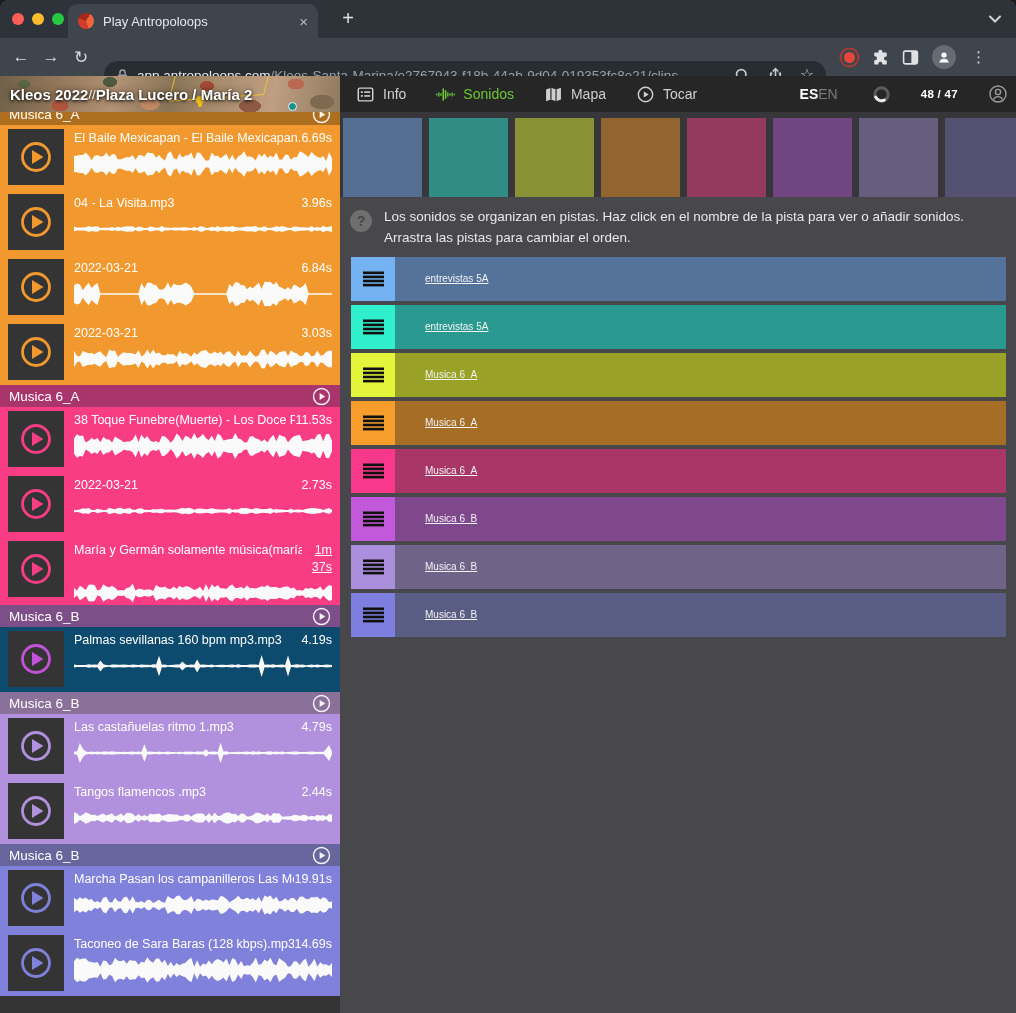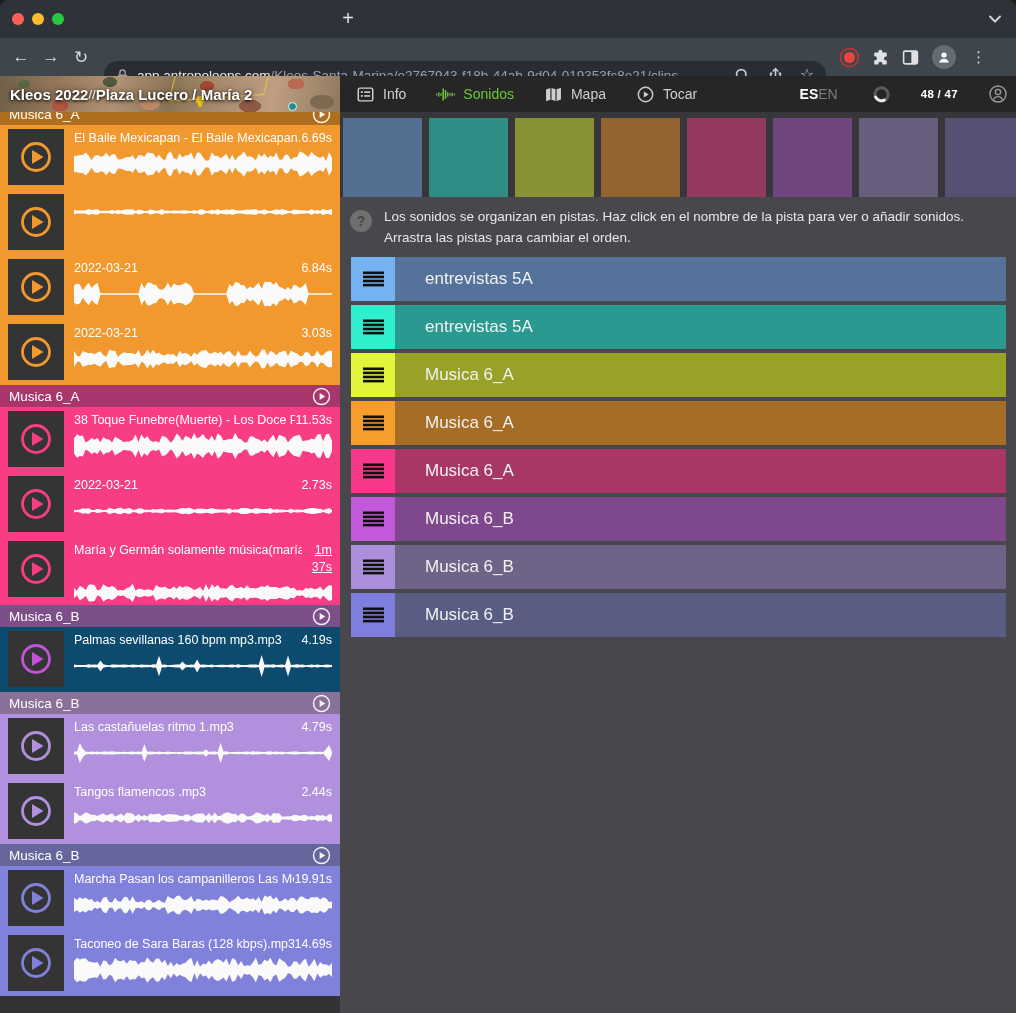--- a/index.html
+++ b/index.html
@@ -95,32 +95,37 @@
   .main { position:absolute; top:112px; left:340px; right:0; height:901px; background:#48484c; overflow:hidden; }
   .swatch-band { height:85px; background:#37373b; padding:6px 0 0 3px; display:flex; gap:7px; overflow:hidden; }
   .swatch { width:79px; height:79px; flex:none; }
   .help-row { display:flex; gap:12px; margin:10px 22px 8px 10px; align-items:flex-start; }
   .help-icon { width:22px; height:22px; border-radius:50%; background:#6f6f6f; color:#454545; font-weight:bold; font-size:14px; display:flex; align-items:center; justify-content:center; flex:none; margin-top:3px; }
   .help-text { font-size:13.5px; line-height:1.55; color:#e8e8e8; }
   .tracks { margin:8px 10px 0 11px; }
   .track-row { display:flex; height:44px; margin-bottom:4px; }
   .track-handle { width:44px; height:44px; flex:none; display:flex; align-items:center; justify-content:center; }
   .track-handle svg { width:21px; height:16px; }
-  .track-bar { flex:1; display:flex; align-items:center; padding-left:30px; color:#f2f2f2; font-size:17px; }
+  .track-bar { flex:1; display:flex; align-items:center; padding-left:30px; color:#f2f2f2; font-size:10px;text-decoration:underline; }
 </style>
 </head>
 <body>
 
 <div id="window">
 
   <div class="tabstrip">
     <div class="traffic">
       <span class="tl-red"></span>
       <span class="tl-yellow"></span>
       <span class="tl-green"></span>
+    </div>
+    <div class="tab">
+      <span class="favicon"></span>
+      <span class="tab-title">Play Antropoloops</span>
+      <span class="tab-close">×</span>
     </div>
     <div class="newtab-btn">+</div>
     <svg class="tab-chevron" viewBox="0 0 14 10">
         <path d="M2 2.5 L7 7.5 L12 2.5" fill="none" stroke="#cfd3d7" stroke-width="2" stroke-linecap="round"></path>
       </svg>
   </div>
 
   <div class="toolbar">
     <span class="nav-btn back">←</span>
     <span class="nav-btn">→</span>
@@ -272,20 +277,24 @@
     </div>
   </div>
           <div class="clip">
     <button class="clip-play">
       <svg viewBox="0 0 40 40">
                 <circle cx="20" cy="20" r="13.5" fill="none" stroke-width="2.8" stroke="#f1992e"></circle>
                 <path d="M16 13 L27.5 20 L16 27 Z" fill="#f1992e"></path>
               </svg>
     </button>
     <div class="clip-main">
+      <div class="clip-row">
+        <span class="clip-title">04 - La Visita.mp3</span>
+        <span class="clip-dur">3.96s</span>
+      </div>
       <svg class="clip-wave" viewBox="0 0 264 30" preserveAspectRatio="none">
                 <path d="M0 15 L0 12.6 L3 13.5 L6 13.6 L9 13.6 L12 13.2 L15 11.9 L18 13.0 L21 12.5 L24 12.3 L27 14.1 L30 13.8 L33 13.8 L36 13.7 L39 12.9 L42 13.7 L45 12.8 L48 13.6 L51 12.8 L54 12.2 L57 12.5 L60 12.2 L63 13.9 L66 12.5 L69 13.1 L72 14.1 L75 14.0 L78 12.6 L81 13.0 L84 13.7 L87 13.5 L90 12.1 L93 13.8 L96 13.4 L99 14.0 L102 13.4 L105 13.4 L108 13.8 L111 13.3 L114 13.2 L117 13.8 L120 14.1 L123 13.1 L126 14.0 L129 12.2 L132 12.6 L135 14.0 L138 13.8 L141 12.8 L144 13.5 L147 12.1 L150 13.6 L153 13.1 L156 12.5 L159 13.0 L162 11.9 L165 13.1 L168 13.6 L171 13.4 L174 13.1 L177 12.4 L180 12.8 L183 12.6 L186 12.0 L189 13.8 L192 13.3 L195 12.3 L198 13.8 L201 14.0 L204 13.3 L207 12.2 L210 12.9 L213 12.0 L216 13.1 L219 13.8 L222 14.1 L225 12.6 L228 12.8 L231 13.2 L234 13.2 L237 13.4 L240 13.8 L243 12.1 L246 13.7 L249 12.9 L252 13.8 L255 11.8 L258 13.2 L261 12.7 L264 12.0 L264 15 L264 18.0 L261 17.3 L258 16.8 L255 18.2 L252 16.2 L249 17.1 L246 16.3 L243 17.9 L240 16.2 L237 16.6 L234 16.8 L231 16.8 L228 17.2 L225 17.4 L222 15.9 L219 16.2 L216 16.9 L213 18.0 L210 17.1 L207 17.8 L204 16.7 L201 16.0 L198 16.2 L195 17.7 L192 16.7 L189 16.2 L186 18.0 L183 17.4 L180 17.2 L177 17.6 L174 16.9 L171 16.6 L168 16.4 L165 16.9 L162 18.1 L159 17.0 L156 17.5 L153 16.9 L150 16.4 L147 17.9 L144 16.5 L141 17.2 L138 16.2 L135 16.0 L132 17.4 L129 17.8 L126 16.0 L123 16.9 L120 15.9 L117 16.2 L114 16.8 L111 16.7 L108 16.2 L105 16.6 L102 16.6 L99 16.0 L96 16.6 L93 16.2 L90 17.9 L87 16.5 L84 16.3 L81 17.0 L78 17.4 L75 16.0 L72 15.9 L69 16.9 L66 17.5 L63 16.1 L60 17.8 L57 17.5 L54 17.8 L51 17.2 L48 16.4 L45 17.2 L42 16.3 L39 17.1 L36 16.3 L33 16.2 L30 16.2 L27 15.9 L24 17.7 L21 17.5 L18 17.0 L15 18.1 L12 16.8 L9 16.4 L6 16.4 L3 16.5 L0 17.4 Z" fill="#fafafa"></path>
               </svg>
     </div>
   </div>
           <div class="clip">
     <button class="clip-play">
       <svg viewBox="0 0 40 40">
                 <circle cx="20" cy="20" r="13.5" fill="none" stroke-width="2.8" stroke="#f1992e"></circle>
                 <path d="M16 13 L27.5 20 L16 27 Z" fill="#f1992e"></path>

